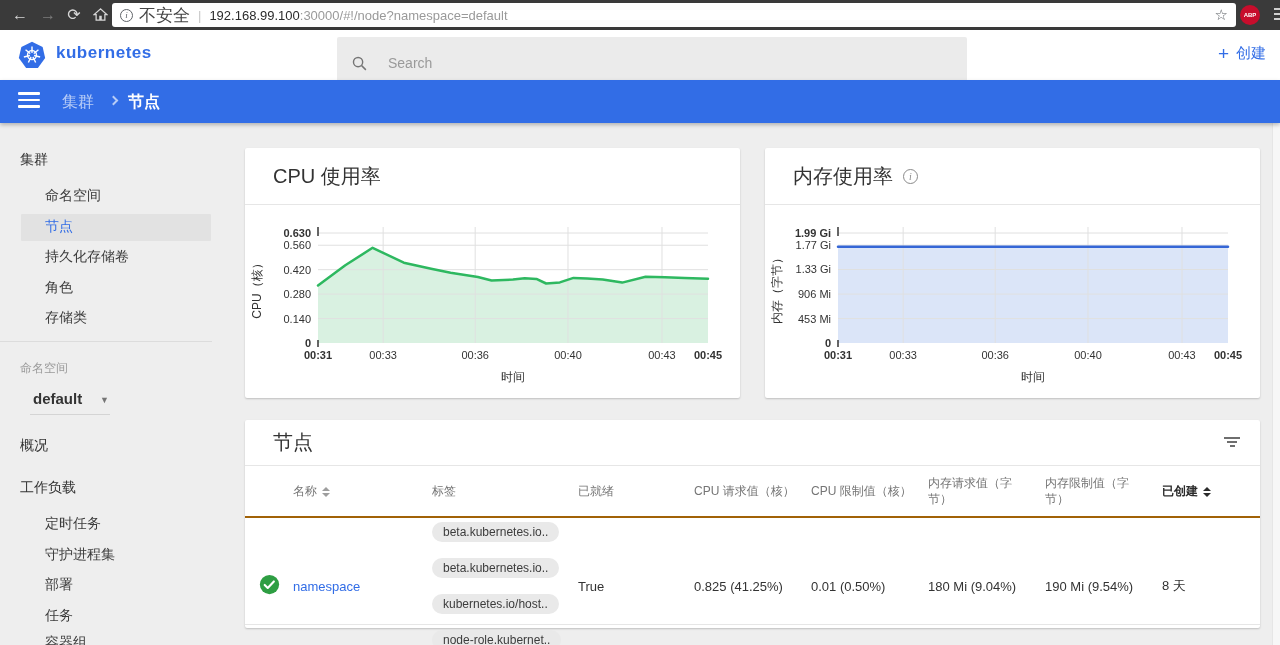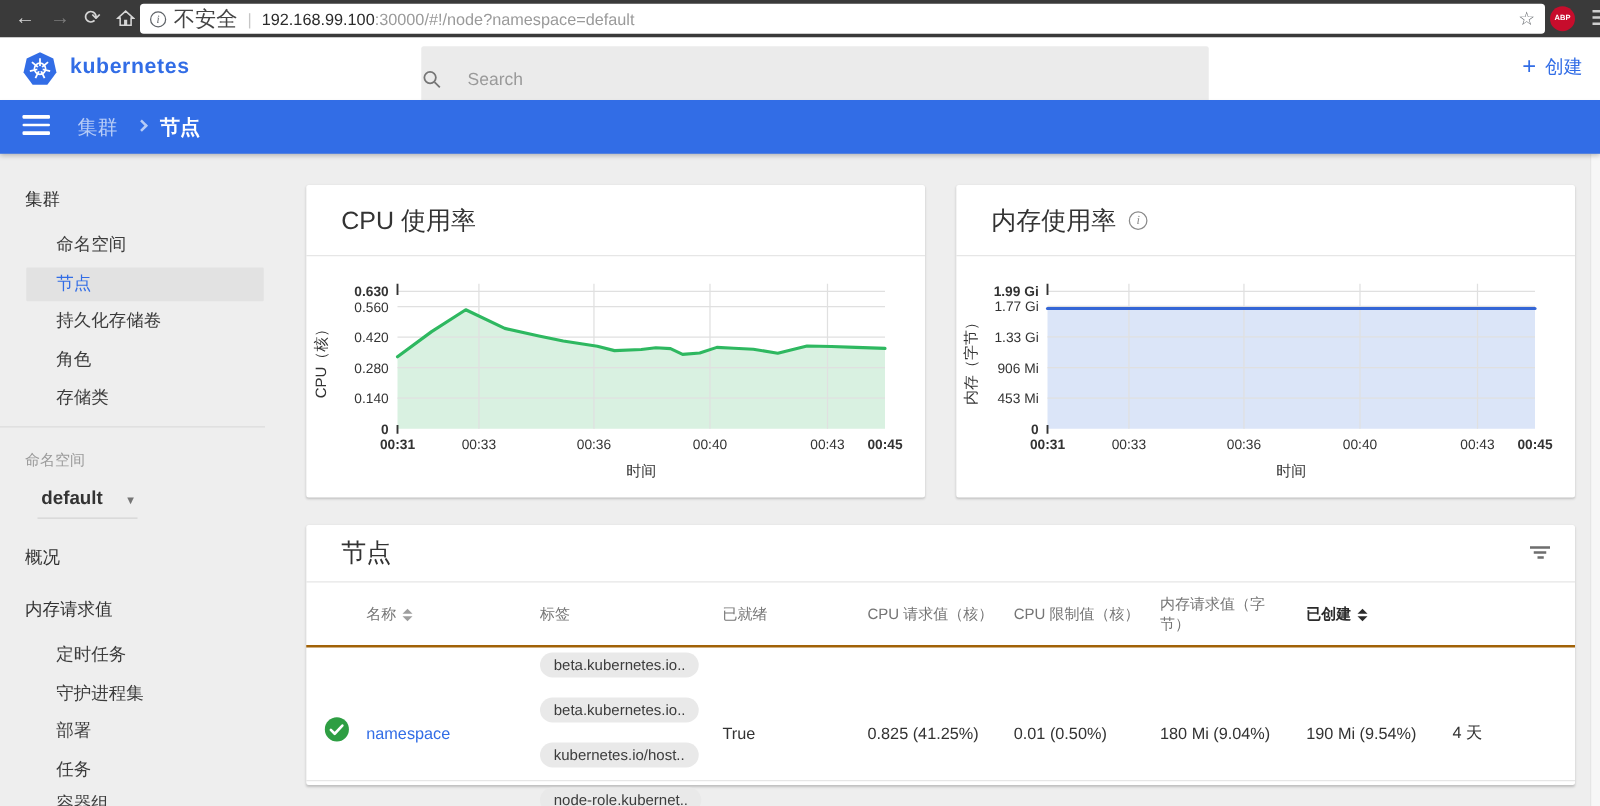--- a/index.html
+++ b/index.html
@@ -19,21 +19,21 @@
   .url-text { font-size:13px; color:#2b2b2b; white-space:nowrap; overflow:hidden; flex:1; }
   .url-text .dim { color:#9a9a9a; }
   .star { font-size:15px; color:#5f6368; flex:none; cursor:pointer; }
   .abp-badge { position:absolute; left:1240px; top:5px; width:20px; height:20px; border-radius:50%; background:#c70d2c; color:#fff; font-size:6px; font-weight:bold; display:flex; align-items:center; justify-content:center; cursor:pointer; }
   .browser-menu { position:absolute; left:1274px; top:8px; width:12px; cursor:pointer; }
   .browser-menu div { height:2px; background:#cfcfcf; margin-bottom:3px; }
   
   .app-header { position:absolute; left:0; top:30px; width:1280px; height:50px; background:#ffffff; }
   .k8s-logo { position:absolute; left:18px; top:11px; width:28px; height:28px; }
   .brand { position:absolute; left:56px; top:13px; font-size:17px; font-weight:bold; color:#326de6; letter-spacing:0.5px; }
-  .search-box { position:absolute; left:337px; top:7px; width:630px; height:52px; background:#ebebeb; border-radius:2px; display:flex; align-items:center; padding:0 0; }
+  .search-box { position:absolute; left:337px; top:7px; width:630px; height:52px; background:#ebebeb; border-radius:2px; display:flex; align-items:center; padding:0 14px; }
   .search-box input { border:none; outline:none; background:transparent; font-size:14px; color:#333; margin-left:18px; width:540px; font-family:inherit; }
   .search-box input::placeholder { color:#9a9a9a; }
   .create-btn { position:absolute; right:14px; top:14px; color:#326de6; font-size:15px; cursor:pointer; display:flex; align-items:center; gap:7px; }
   .create-btn .plus { font-size:19px; line-height:15px; }
   
   .crumb-bar { position:absolute; left:0; top:80px; width:1280px; height:43px; background:#326de6; box-shadow:0 2px 4px rgba(0,0,0,0.25); z-index:3; }
   .hamburger { position:absolute; left:18px; top:12px; width:22px; cursor:pointer; }
   .hamburger div { height:2.5px; background:#fff; margin-bottom:4px; border-radius:1px; }
   .crumb-parent { position:absolute; left:62px; top:12px; font-size:16px; color:rgba(255,255,255,0.65); cursor:pointer; }
   .crumb-chev { position:absolute; left:110px; top:17px; width:7px; height:7px; border-top:2px solid rgba(255,255,255,0.65); border-right:2px solid rgba(255,255,255,0.65); transform:rotate(45deg); }
@@ -154,21 +154,21 @@
   <span class="side-item side-sel" style="left:45px; top:95px">节点</span>
   <span class="side-item" style="left:45px; top:125px">持久化存储卷</span>
   <span class="side-item" style="left:45px; top:156px">角色</span>
   <span class="side-item" style="left:45px; top:186px">存储类</span>
   <div class="side-divider"></div>
   <span class="ns-label">命名空间</span>
   <span class="ns-select">default</span>
   <span class="ns-caret">▼</span>
   <div class="ns-underline"></div>
   <span class="side-head" style="left:20px; top:314px">概况</span>
-  <span class="side-head" style="left:20px; top:356px">内存请求值</span>
+  <span class="side-head" style="left:20px; top:356px">工作负载</span>
   <span class="side-item" style="left:45px; top:392px">定时任务</span>
   <span class="side-item" style="left:45px; top:423px">守护进程集</span>
   <span class="side-item" style="left:45px; top:453px">部署</span>
   <span class="side-item" style="left:45px; top:484px">任务</span>
   <span class="side-item" style="left:45px; top:511px">容器组</span>
 
   <div class="card chart-card" style="left:245px">
     <div class="card-title-row">
       <span>CPU 使用率</span>
     </div>
@@ -252,20 +252,21 @@
       <div></div>
       <div class="th"><span>名称</span><span class="sort-arrows">
             <span class="up"></span>
             <span class="dn"></span>
           </span></div>
       <div class="th">标签</div>
       <div class="th">已就绪</div>
       <div class="th">CPU 请求值（核）</div>
       <div class="th">CPU 限制值（核）</div>
       <div class="th">内存请求值（字节）</div>
+      <div class="th">内存限制值（字节）</div>
       <div class="th sorted"><span>已创建</span><span class="sort-arrows">
             <span class="up"></span>
             <span class="dn"></span>
           </span></div>
     </div>
     <div class="tbl-grid tbl-row">
       <div>
         <svg class="status-ok" viewBox="0 0 24 24">
           <circle cx="12" cy="12" r="11" fill="#2e9e43"></circle>
           <path d="M6.5 12.5l3.5 3.5 7-7.5" fill="none" stroke="#fff" stroke-width="2.4" stroke-linecap="round" stroke-linejoin="round"></path>
@@ -276,19 +277,19 @@
         <span class="chip">beta.kubernetes.io..</span>
         <span class="chip">beta.kubernetes.io..</span>
         <span class="chip">kubernetes.io/host..</span>
         <span class="chip">node-role.kubernet..</span>
       </div>
       <div class="td">True</div>
       <div class="td">0.825 (41.25%)</div>
       <div class="td">0.01 (0.50%)</div>
       <div class="td">180 Mi (9.04%)</div>
       <div class="td">190 Mi (9.54%)</div>
-      <div class="td">4 天</div>
+      <div class="td">8 天</div>
     </div>
   </div>
 
 </div>
 
 <div class="scrollbar"></div>
 
 </body></html>

